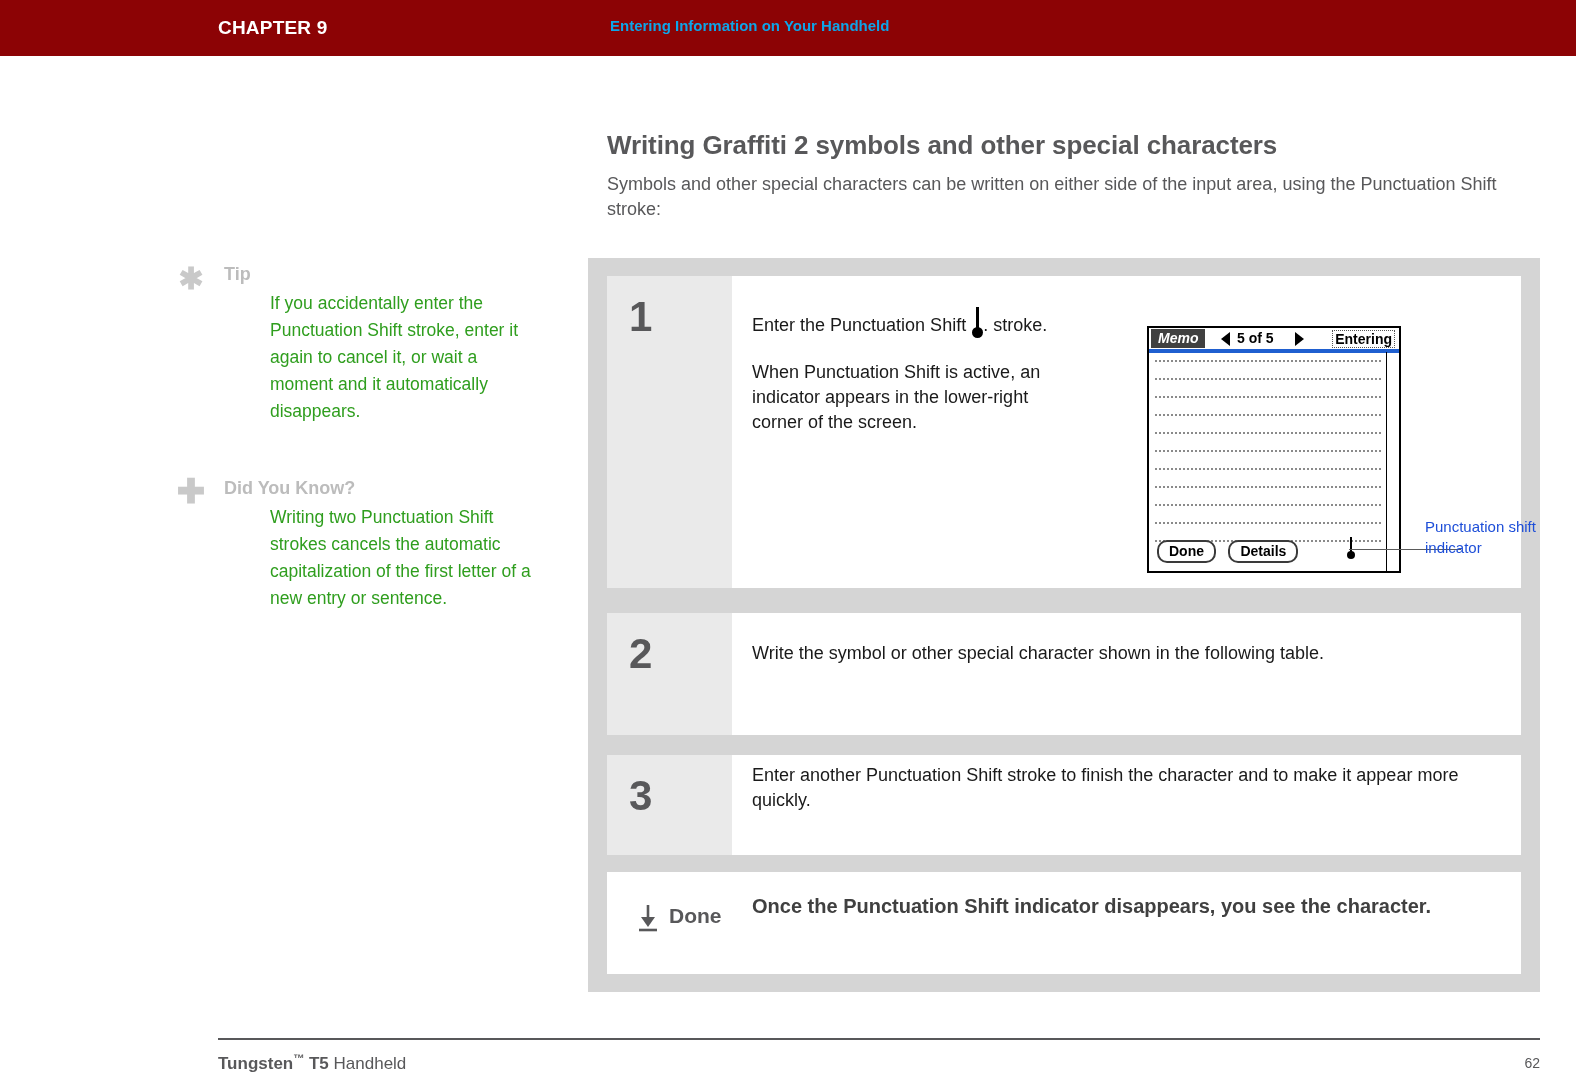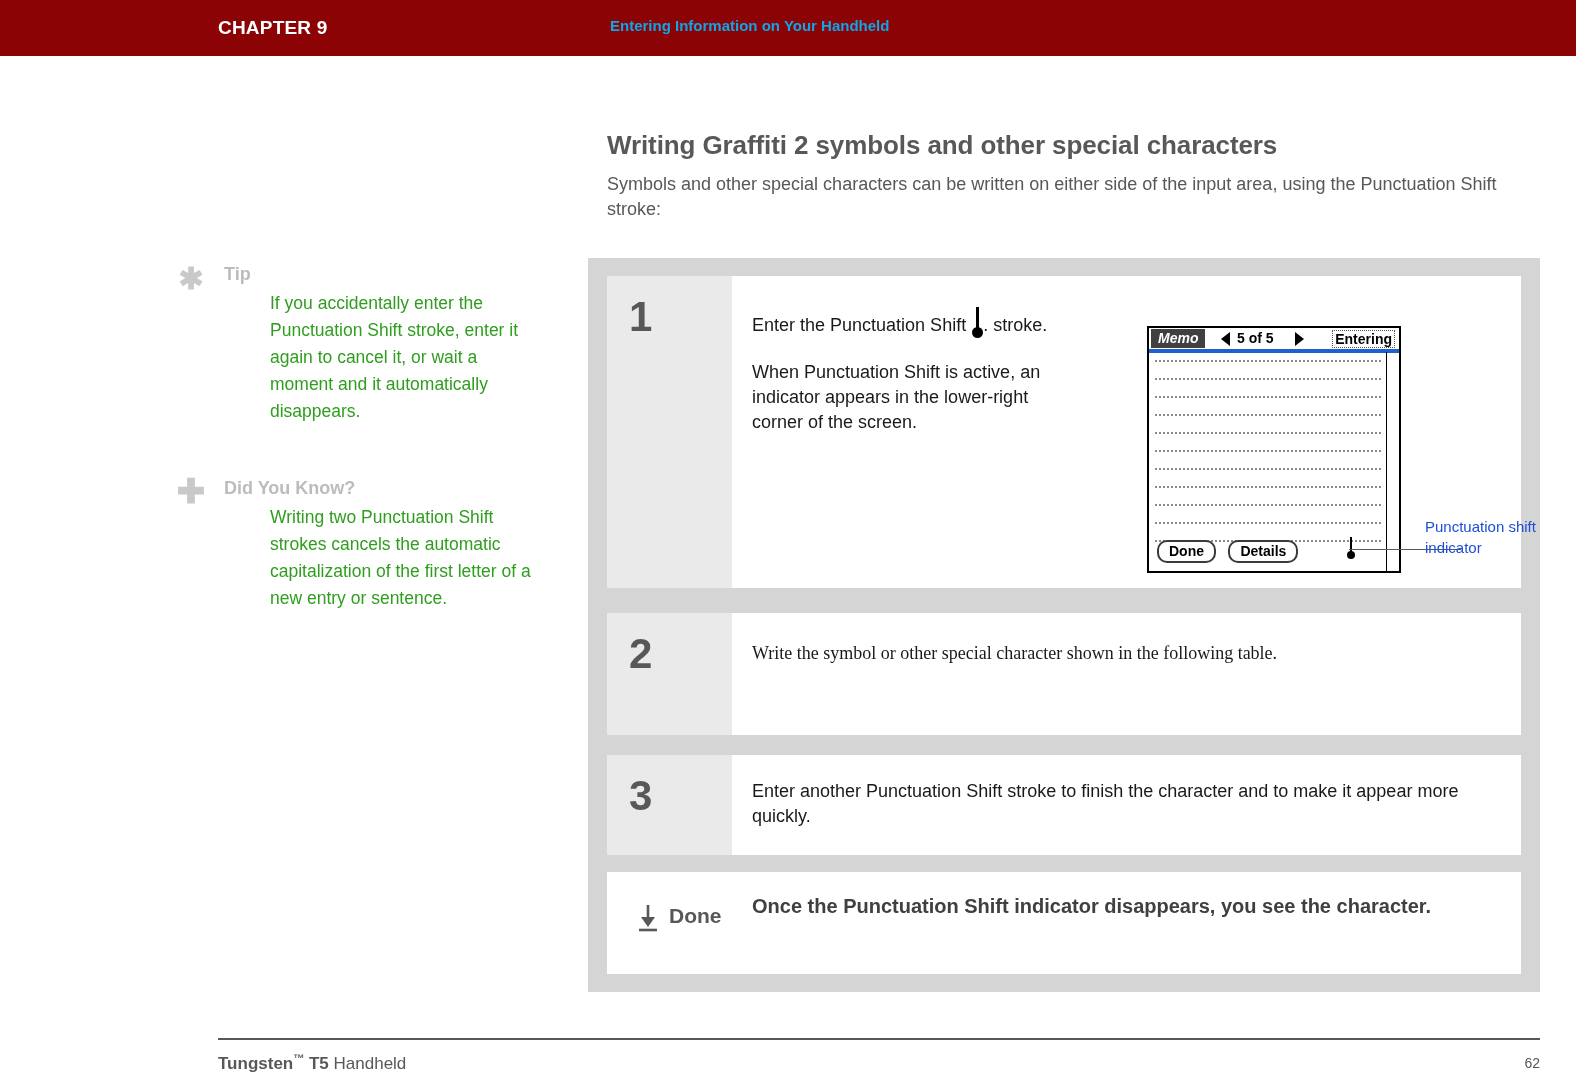--- a/index.html
+++ b/index.html
@@ -142,24 +142,24 @@
     line-height: 25px;
   }
   .step-para { margin: 0 0 22px 0; }
   .step-para:last-child { margin-bottom: 0; }
 
   
   #step-1 { top: 18px; width: 914px; height: 312px; }
   #step-1 .step-body { top: 37px; width: 330px; }
   
   #step-2 { top: 355px; width: 914px; height: 122px; }
-  #step-2 .step-body { top: 28px; width: 740px; font-family: Liberation Serif, serif; }
+  #step-2 .step-body { top: 28px; width: 740px; }
   
   #step-3 { top: 497px; width: 914px; height: 100px; }
-  #step-3 .step-body { top: 24px; width: 760px; }
+  #step-3 .step-body { top: 8px; width: 760px; }
   
   #step-done {
     position: absolute;
     left: 19px;
     top: 614px;
     width: 914px;
     height: 102px;
     background: #ffffff;
   }
   #done-icon-wrap {

